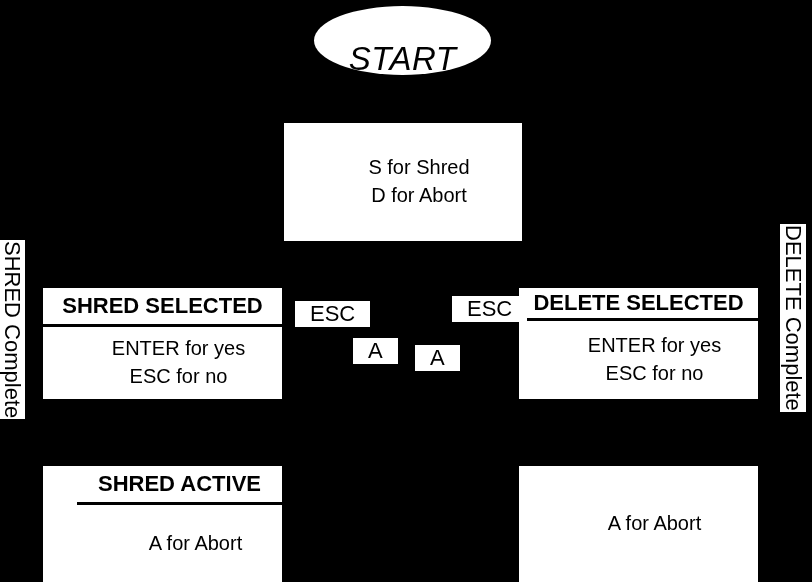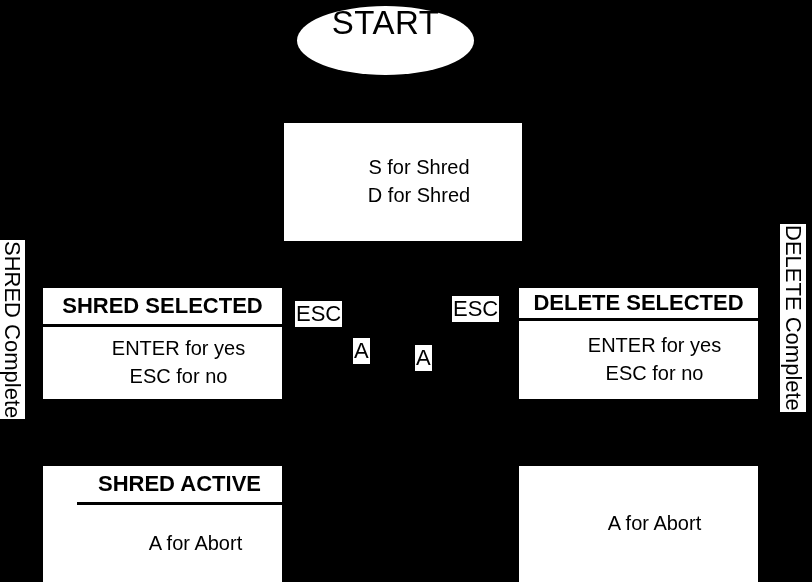--- a/index.html
+++ b/index.html
@@ -16,29 +16,30 @@
   #diagram {
     position: relative;
     width: 812px;
     height: 582px;
     background: #000000;
   }
 
   
   .start-node {
     position: absolute;
-    left: 297px;
+    left: 314px;
     top: 6px;
     width: 177px;
     height: 69px;
     background: #ffffff;
     border-radius: 50%;
     display: flex;
-    align-items: flex-start;
+    align-items: flex-end;
     justify-content: center;
+    font-style: italic;
   }
   .start-label {
     font-size: 33px;
     color: #000000;
     letter-spacing: 0.5px;
     line-height: 1;
   }
 
   
   .state-box {
@@ -91,21 +92,21 @@
   #box-delete-act  { left: 519px; top: 466px; width: 239px; height: 116px; }
   #box-delete-act .state-title { height: 39px; }
 
   
   .edge-label {
     position: absolute;
     background: #ffffff;
     color: #000000;
     font-size: 22px;
     line-height: 1.18;
-    padding: 0 1px;
+    padding: 0 15px;
     white-space: nowrap;
   }
   #label-esc-left   { left: 295px; top: 301px; }
   #label-esc-right  { left: 452px; top: 296px; }
   #label-a-left     { left: 353px; top: 338px; }
   #label-a-right    { left: 415px; top: 345px; }
 
   
   .edge-label-vertical {
     position: absolute;
@@ -126,21 +127,21 @@
 
 <div id="diagram">
 
   <div class="start-node" id="node-start">
     <div class="start-label">START</div>
   </div>
 
   <div class="state-box" id="box-none">
     <div class="state-body">
       <span>S for Shred</span>
-      <span>D for Shred</span>
+      <span>D for Abort</span>
     </div>
   </div>
 
   <div class="state-box" id="box-shred-sel">
     <div class="state-title">SHRED SELECTED</div>
     <div class="state-body">
       <span>ENTER for yes</span>
       <span>ESC for no</span>
     </div>
   </div>

